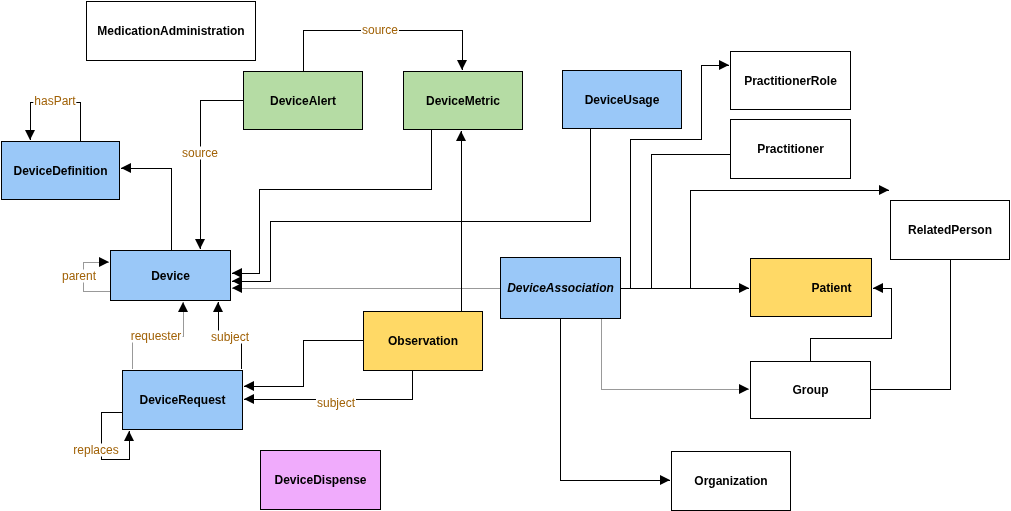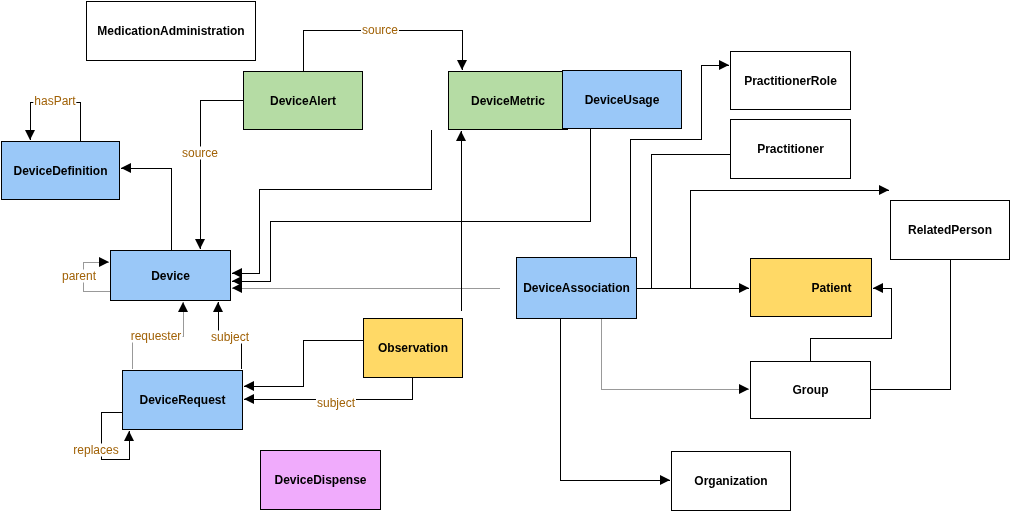--- a/index.html
+++ b/index.html
@@ -41,30 +41,30 @@
       <polyline points="651,288 651,154 730,154" fill="none" stroke="#000000" stroke-width="1" shape-rendering="crispEdges"></polyline>
       <polyline points="690,288 690,190 889,190" fill="none" stroke="#000000" stroke-width="1" shape-rendering="crispEdges" marker-end="url(#arrowhead)"></polyline>
       <polyline points="601,319 601,389 749,389" fill="none" stroke="#999999" stroke-width="1" shape-rendering="crispEdges" marker-end="url(#arrowhead)"></polyline>
       <polyline points="560,319 560,480 670,480" fill="none" stroke="#000000" stroke-width="1" shape-rendering="crispEdges" marker-end="url(#arrowhead)"></polyline>
       <polyline points="810,361 810,338 891,338 891,288 873,288" fill="none" stroke="#000000" stroke-width="1" shape-rendering="crispEdges" marker-end="url(#arrowhead)"></polyline>
       <polyline points="871,389 950,389 950,222" fill="none" stroke="#000000" stroke-width="1" shape-rendering="crispEdges" marker-end="url(#arrowhead)"></polyline>
     </svg>
   <div id="nodes">
       <div class="node" style="left: 86px; top: 1px; width: 170px; height: 60px; background: rgb(255, 255, 255); border-color: rgb(0, 0, 0);">MedicationAdministration</div>
       <div class="node" style="left: 243px; top: 71px; width: 120px; height: 59px; background: rgb(181, 220, 164); border-color: rgb(0, 0, 0);">DeviceAlert</div>
-      <div class="node" style="left: 403px; top: 71px; width: 120px; height: 59px; background: rgb(181, 220, 164); border-color: rgb(0, 0, 0); margin-left: 45px;">DeviceMetric</div>
+      <div class="node" style="left: 403px; top: 71px; width: 120px; height: 59px; background: rgb(181, 220, 164); border-color: rgb(0, 0, 0);">DeviceMetric</div>
       <div class="node" style="left: 562px; top: 70px; width: 120px; height: 59px; background: rgb(154, 200, 248); border-color: rgb(0, 0, 0);">DeviceUsage</div>
       <div class="node" style="left: 730px; top: 51px; width: 121px; height: 59px; background: rgb(255, 255, 255); border-color: rgb(0, 0, 0);">PractitionerRole</div>
       <div class="node" style="left: 730px; top: 119px; width: 121px; height: 60px; background: rgb(255, 255, 255); border-color: rgb(0, 0, 0);">Practitioner</div>
       <div class="node" style="left: 890px; top: 160px; width: 120px; height: 60px; background: rgb(255, 255, 255); border-color: rgb(0, 0, 0); margin-top: 40px;">RelatedPerson</div>
       <div class="node" style="left: 1px; top: 141px; width: 119px; height: 59px; background: rgb(154, 200, 248); border-color: rgb(0, 0, 0);">DeviceDefinition</div>
       <div class="node" style="left: 110px; top: 250px; width: 121px; height: 51px; background: rgb(154, 200, 248); border-color: rgb(0, 0, 0);">Device</div>
-      <div class="node" style="left: 516px; top: 257px; width: 121px; height: 62px; background: rgb(154, 200, 248); border-color: rgb(0, 0, 0);">DeviceAssociation</div>
+      <div class="node" style="left: 500px; top: 257px; width: 121px; height: 62px; background: rgb(154, 200, 248); border-color: rgb(0, 0, 0); font-style: italic;">DeviceAssociation</div>
       <div class="node" style="left: 750px; top: 258px; width: 122px; height: 59px; background: rgb(255, 217, 102); border-color: rgb(0, 0, 0); padding-left: 41px;">Patient</div>
-      <div class="node" style="left: 363px; top: 318px; width: 100px; height: 60px; background: rgb(255, 217, 102); border-color: rgb(0, 0, 0);">Observation</div>
+      <div class="node" style="left: 363px; top: 311px; width: 120px; height: 60px; background: rgb(255, 217, 102); border-color: rgb(0, 0, 0);">Observation</div>
       <div class="node" style="left: 750px; top: 361px; width: 121px; height: 58px; background: rgb(255, 255, 255); border-color: rgb(0, 0, 0);">Group</div>
       <div class="node" style="left: 122px; top: 370px; width: 121px; height: 60px; background: rgb(154, 200, 248); border-color: rgb(0, 0, 0);">DeviceRequest</div>
       <div class="node" style="left: 260px; top: 450px; width: 121px; height: 60px; background: #f0abfc; border-color: rgb(0, 0, 0);">DeviceDispense</div>
       <div class="node" style="left: 671px; top: 451px; width: 120px; height: 60px; background: rgb(255, 255, 255); border-color: rgb(0, 0, 0);">Organization</div>
       <div class="edge-label" style="left: 380px; top: 30px;">source</div>
       <div class="edge-label" style="left: 55px; top: 101px;">hasPart</div>
       <div class="edge-label" style="left: 200px; top: 153px;">source</div>
       <div class="edge-label" style="left: 79px; top: 276px;">parent</div>
       <div class="edge-label" style="left: 156px; top: 336px;">requester</div>
       <div class="edge-label" style="left: 230px; top: 337px;">subject</div>

